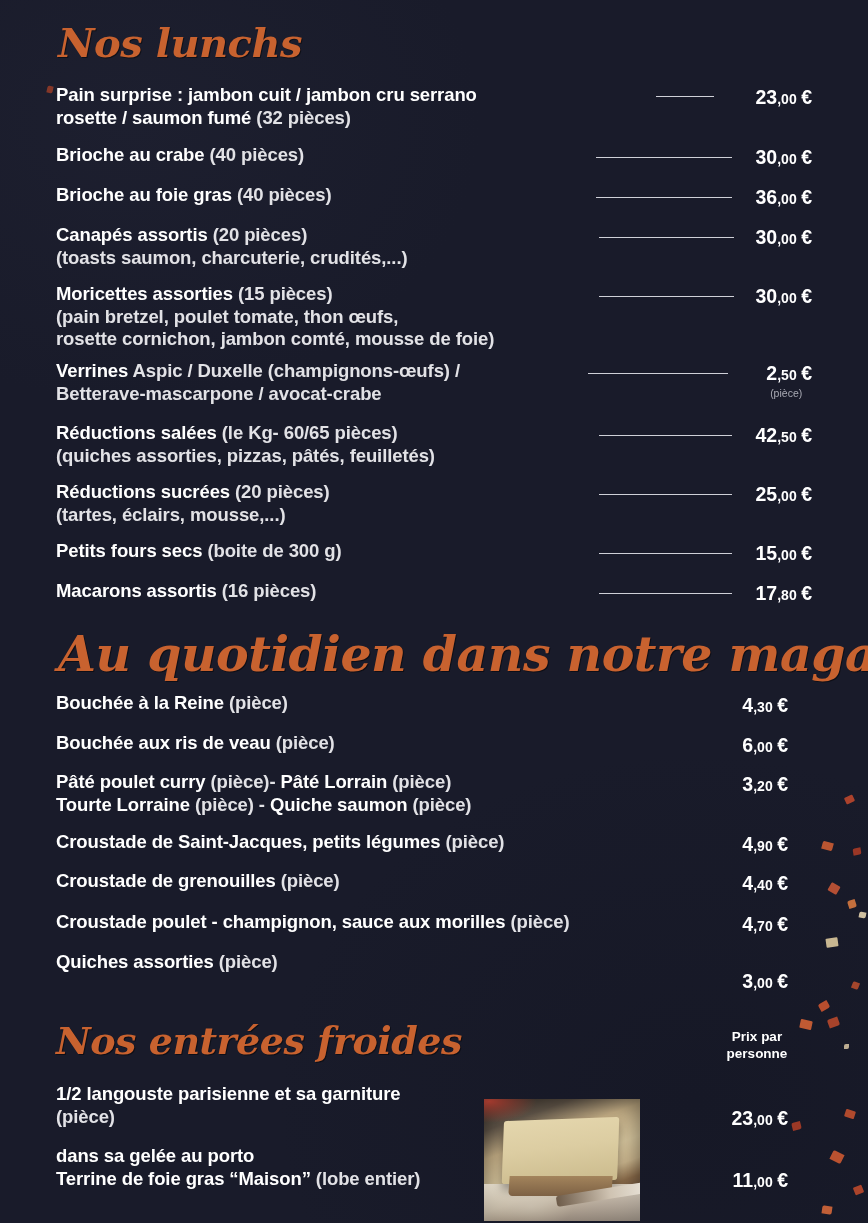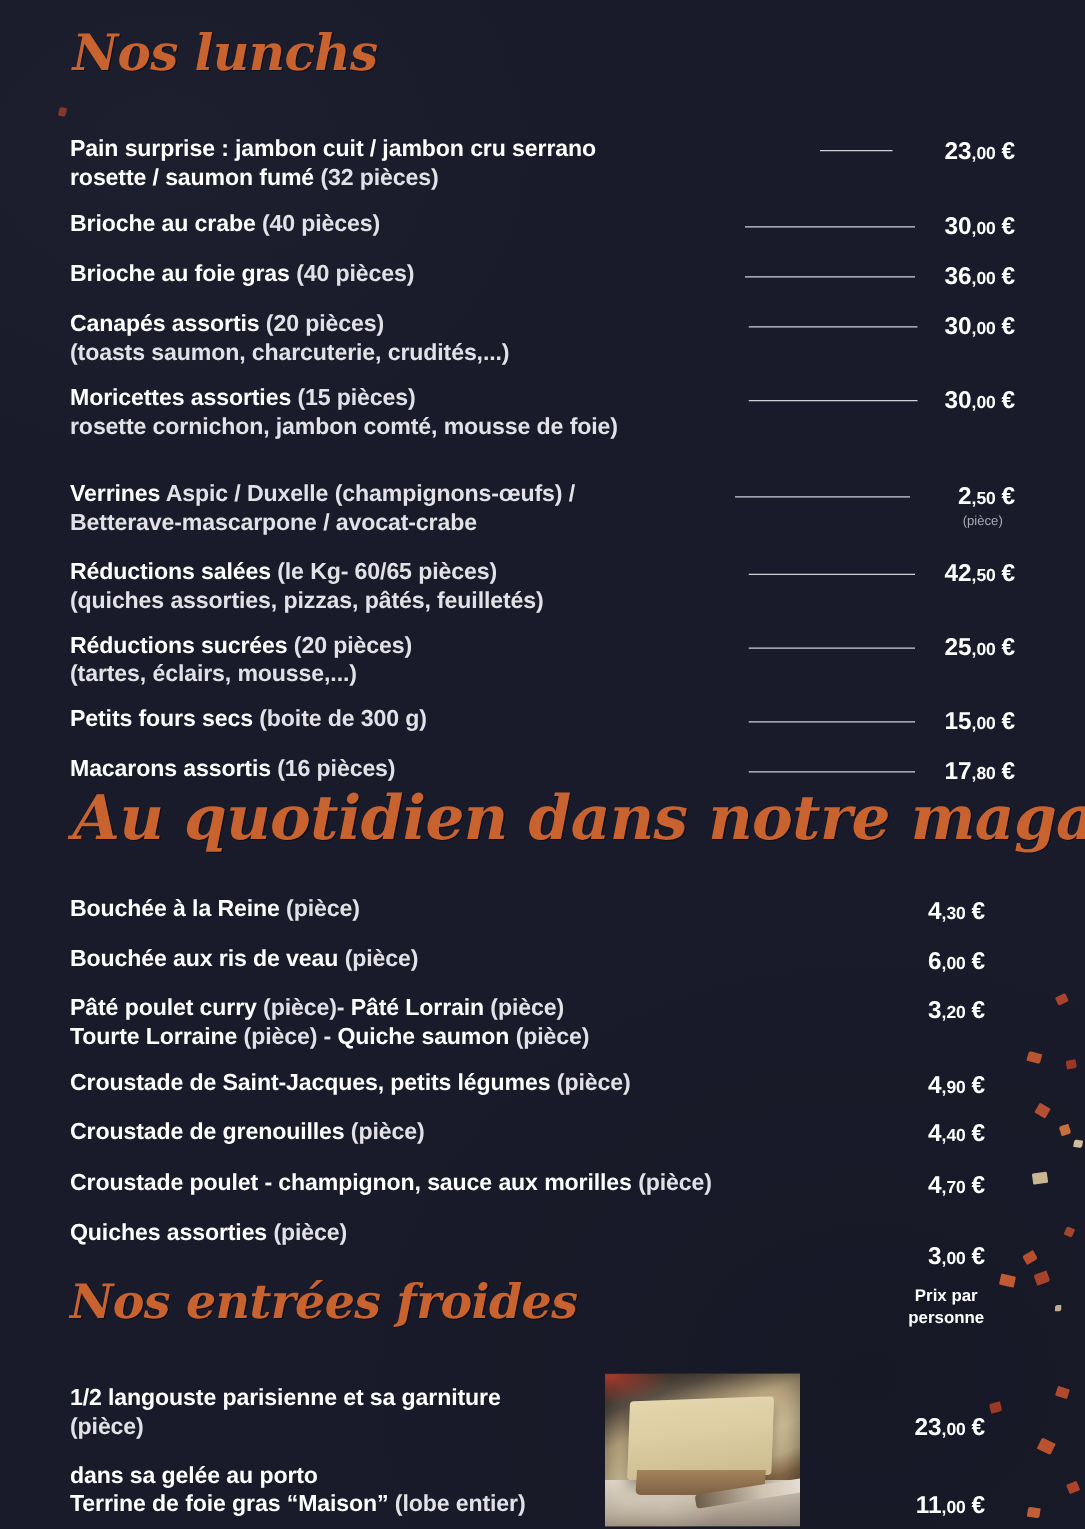--- a/index.html
+++ b/index.html
@@ -52,21 +52,20 @@
   }
 
   
   .row {
     position: absolute;
     left: 56px;
     width: 756px;
   }
   .row-body {
     position: relative;
-    margin-top: 24px;
   }
   .names {
     color: #ffffff;
     font-size: 18.5px;
     line-height: 1.22;
     letter-spacing: -0.1px;
   }
   .names .b {
     font-weight: bold;
     color: #ffffff;
@@ -226,20 +225,21 @@
       <div class="price" style="top:4px">
         <span class="int">30</span><span class="cts">,00</span> <span class="eur">€</span>
       </div>
     </div>
   </div>
 
   <div class="row" style="top:283px">
     <div class="row-body">
       <div class="names">
         <div><span class="b">Moricettes assorties </span><span class="l">(15 pièces)</span></div>
+        <div><span class="l">(pain bretzel, poulet tomate, thon œufs,</span></div>
         <div><span class="l">rosette cornichon, jambon comté, mousse de foie)</span></div>
       </div>
       <div class="leader" style="left:543px;width:135px"></div>
       <div class="price" style="top:4px">
         <span class="int">30</span><span class="cts">,00</span> <span class="eur">€</span>
       </div>
     </div>
   </div>
 
   <div class="row" style="top:360px">

